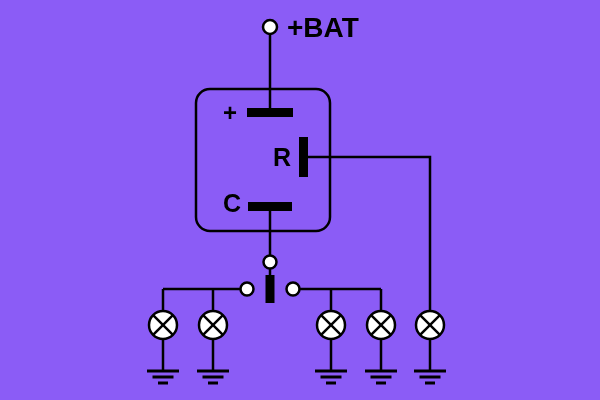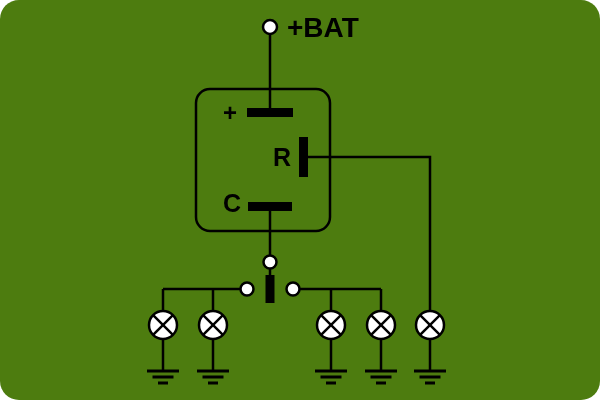--- a/index.html
+++ b/index.html
@@ -8,22 +8,21 @@
     width: 600px;
     height: 400px;
     background: #ffffff;
     overflow: hidden;
     font-family: "Liberation Sans", sans-serif;
   }
   .stage {
     position: relative;
     width: 600px;
     height: 400px;
-    background: #4d7c0f;
-    border-radius: 19px;
+    background: #8b5cf6;
   }
   svg { display: block; }
   .label {
     font-family: "Liberation Sans", sans-serif;
     font-weight: bold;
     fill: #000000;
   }
   .wire {
     stroke: #000000;
     stroke-width: 2.5;

